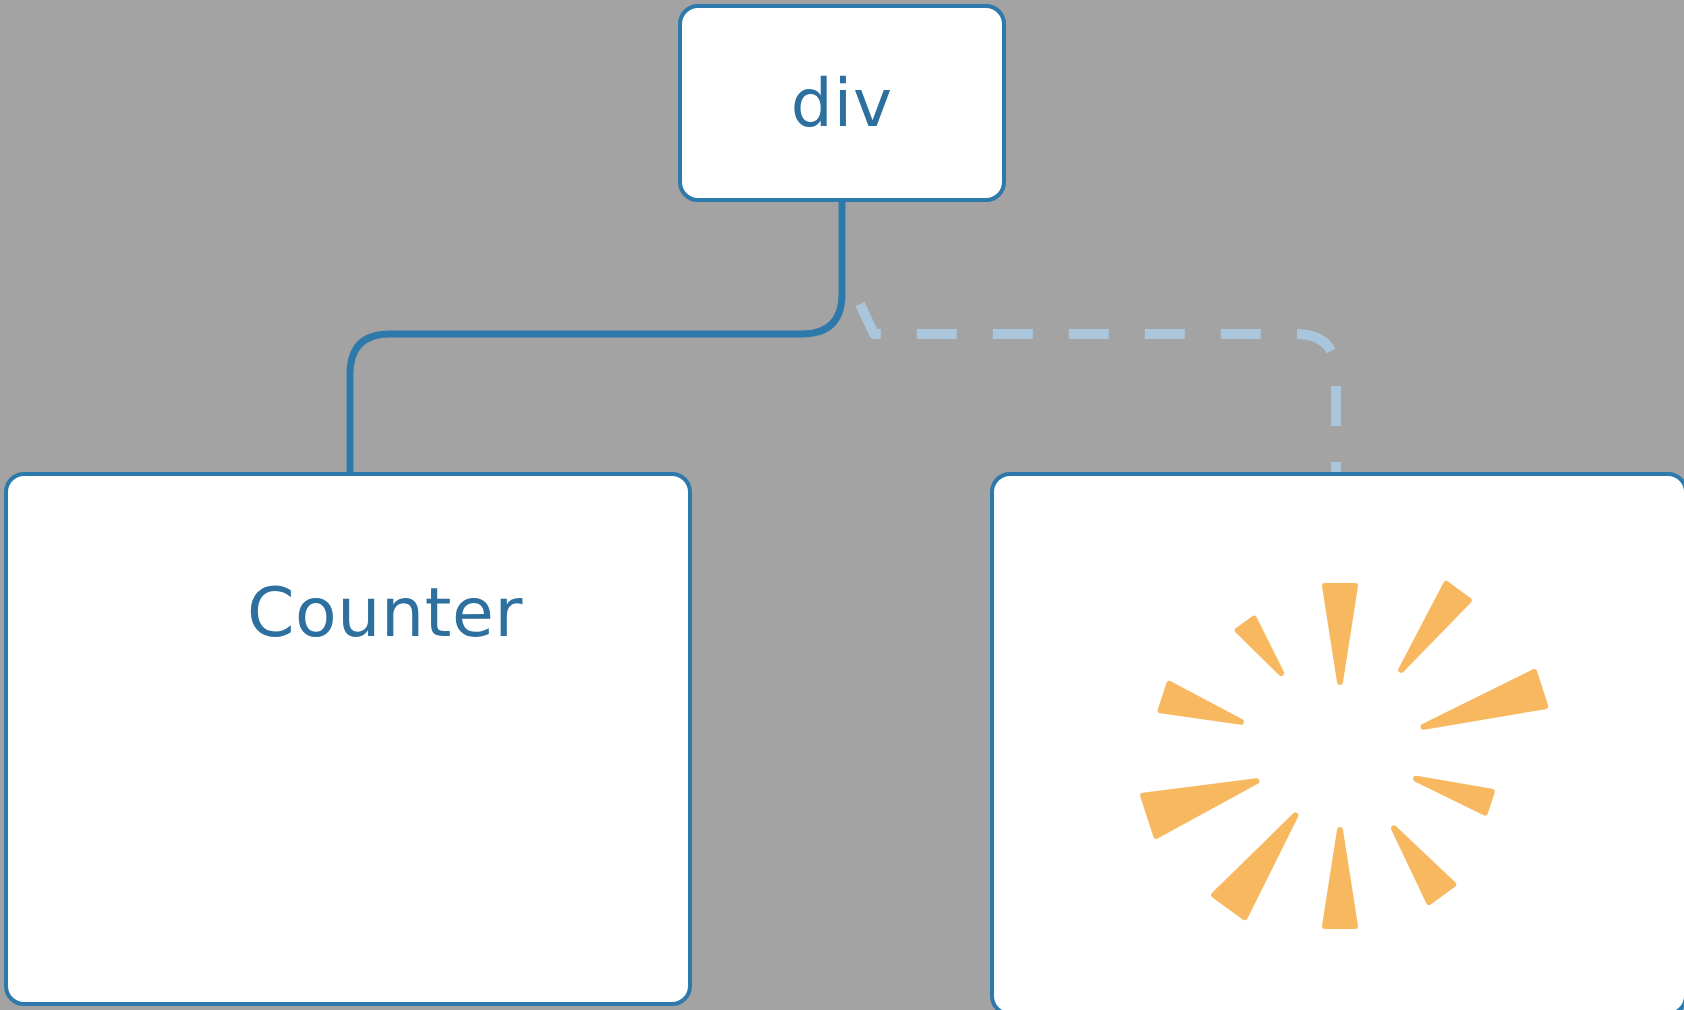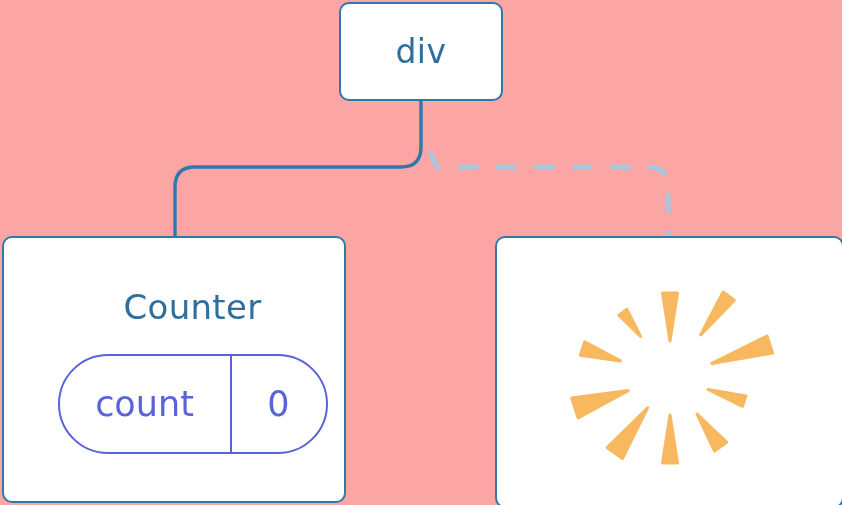--- a/index.html
+++ b/index.html
@@ -10,21 +10,21 @@
     width: 842px;
     height: 505px;
     overflow: hidden;
     background: #4d6a73;
     font-family: "DejaVu Sans", "Liberation Sans", sans-serif;
   }
   #stage {
     position: relative;
     width: 842px;
     height: 505px;
-    background: #fca5a5;
+    background: #a3a3a3;
   }
 
   
   #connectors {
     position: absolute;
     left: 0;
     top: 0;
     width: 842px;
     height: 505px;
     pointer-events: none;
@@ -132,24 +132,20 @@
     <path d="M 430 152 L 437 167 L 648 167 Q 668 167 668 187 L 668 238" stroke="#a9c6dc" stroke-width="5" fill="none" stroke-linecap="butt" stroke-linejoin="round" stroke-dasharray="20 18"></path>
   </svg>
 
   <div class="node" id="node-div">
     <span class="div-label">div</span>
   </div>
 
   <div class="node" id="node-counter">
     <span class="counter-title">Counter</span>
 
-    <div class="state-pill">
-      <div class="state-key">count</div>
-      <div class="state-val">0</div>
-    </div>
   </div>
 
   <div class="node" id="node-spinner">
     <svg id="spinner-svg" viewBox="0 0 345 268" width="345" height="268">
         <polygon points="173.0,103.0 180.5,55.0 165.5,55.0" fill="#f7b860" stroke="#f7b860" stroke-width="3" stroke-linejoin="round"></polygon>
         <polygon points="203.6,96.9 237.4,62.2 226.1,54.0" fill="#f7b860" stroke="#f7b860" stroke-width="3" stroke-linejoin="round"></polygon>
         <polygon points="214.8,125.4 275.6,115.1 270.1,98.0" fill="#f7b860" stroke="#f7b860" stroke-width="3" stroke-linejoin="round"></polygon>
         <polygon points="211.0,151.4 245.5,168.3 248.9,157.9" fill="#f7b860" stroke="#f7b860" stroke-width="3" stroke-linejoin="round"></polygon>
         <polygon points="200.0,176.2 217.5,213.0 229.6,204.2" fill="#f7b860" stroke="#f7b860" stroke-width="3" stroke-linejoin="round"></polygon>
         <polygon points="173.0,177.0 165.5,225.0 180.5,225.0" fill="#f7b860" stroke="#f7b860" stroke-width="3" stroke-linejoin="round"></polygon>

